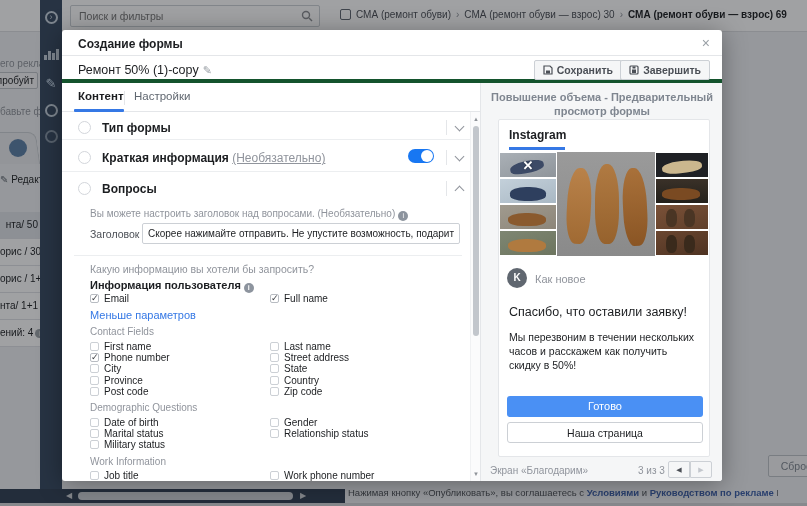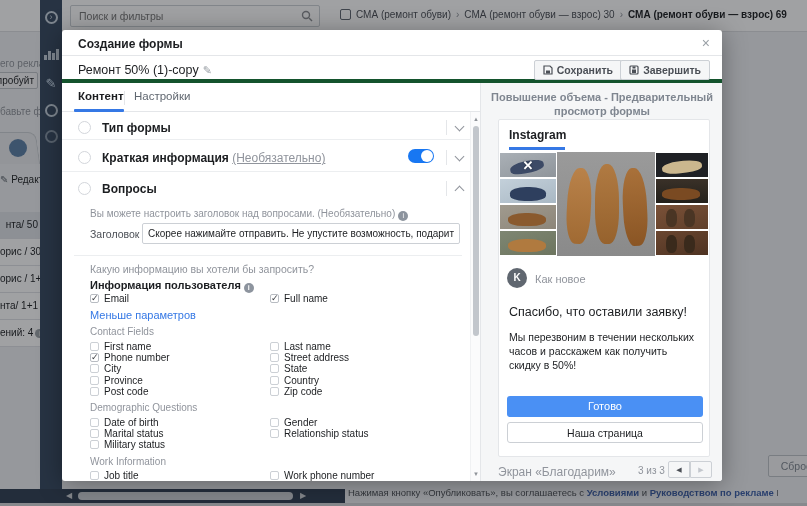--- a/index.html
+++ b/index.html
@@ -98,21 +98,21 @@
   .tile{flex:1;position:relative;overflow:hidden;border:0.5px solid #fff;}
   .mid{width:98px;position:relative;background:linear-gradient(180deg,#9a9a9a,#8a8a8a);}
   .shoe{position:absolute;border-radius:45% 45% 40% 40%;}
   .xmark{position:absolute;left:50%;top:50%;transform:translate(-50%,-50%);color:#fff;font-size:13px;font-weight:bold;text-shadow:0 0 2px rgba(0,0,0,.5);}
   .p-avatar{position:absolute;left:8px;top:148px;width:20px;height:20px;border-radius:50%;background:#606770;color:#fff;font-size:10px;font-weight:bold;text-align:center;line-height:20px;}
   .p-pagename{position:absolute;left:36px;top:153px;font-size:11px;color:#90949c;}
   .p-heading{position:absolute;left:10px;top:185px;font-size:12.5px;color:#1c1e21;}
   .p-body{position:absolute;left:10px;top:210px;width:192px;font-size:10.5px;color:#1c1e21;line-height:14px;}
   .p-btn1{position:absolute;left:8px;top:276px;width:196px;height:21px;background:#4a90f4;border-radius:3px;color:#fff;font-size:11px;text-align:center;padding-top:4px;cursor:pointer;}
   .p-btn2{position:absolute;left:8px;top:302px;width:196px;height:21px;background:#fff;border:1px solid #ccd0d5;border-radius:3px;color:#1c1e21;font-size:10.5px;text-align:center;padding-top:4px;cursor:pointer;}
-  .p-footer-label{position:absolute;left:17px;top:382px;font-size:12px;color:#90949c;}
+  .p-footer-label{position:absolute;left:9px;top:382px;font-size:10px;color:#90949c;}
   .p-count{position:absolute;left:157px;top:382px;font-size:10px;color:#90949c;}
   .pg-btn{position:absolute;top:378px;width:22px;height:17px;background:#f5f6f7;border:1px solid #ccd0d5;text-align:center;font-size:7px;padding-top:4px;cursor:pointer;}
   .pg-prev{left:187px;border-radius:2px 0 0 2px;color:#4b4f56;}
   .pg-next{left:209px;border-radius:0 2px 2px 0;color:#c3c7cd;}
 </style>
 </head>
 <body>
 
 <div class="screen">
 

